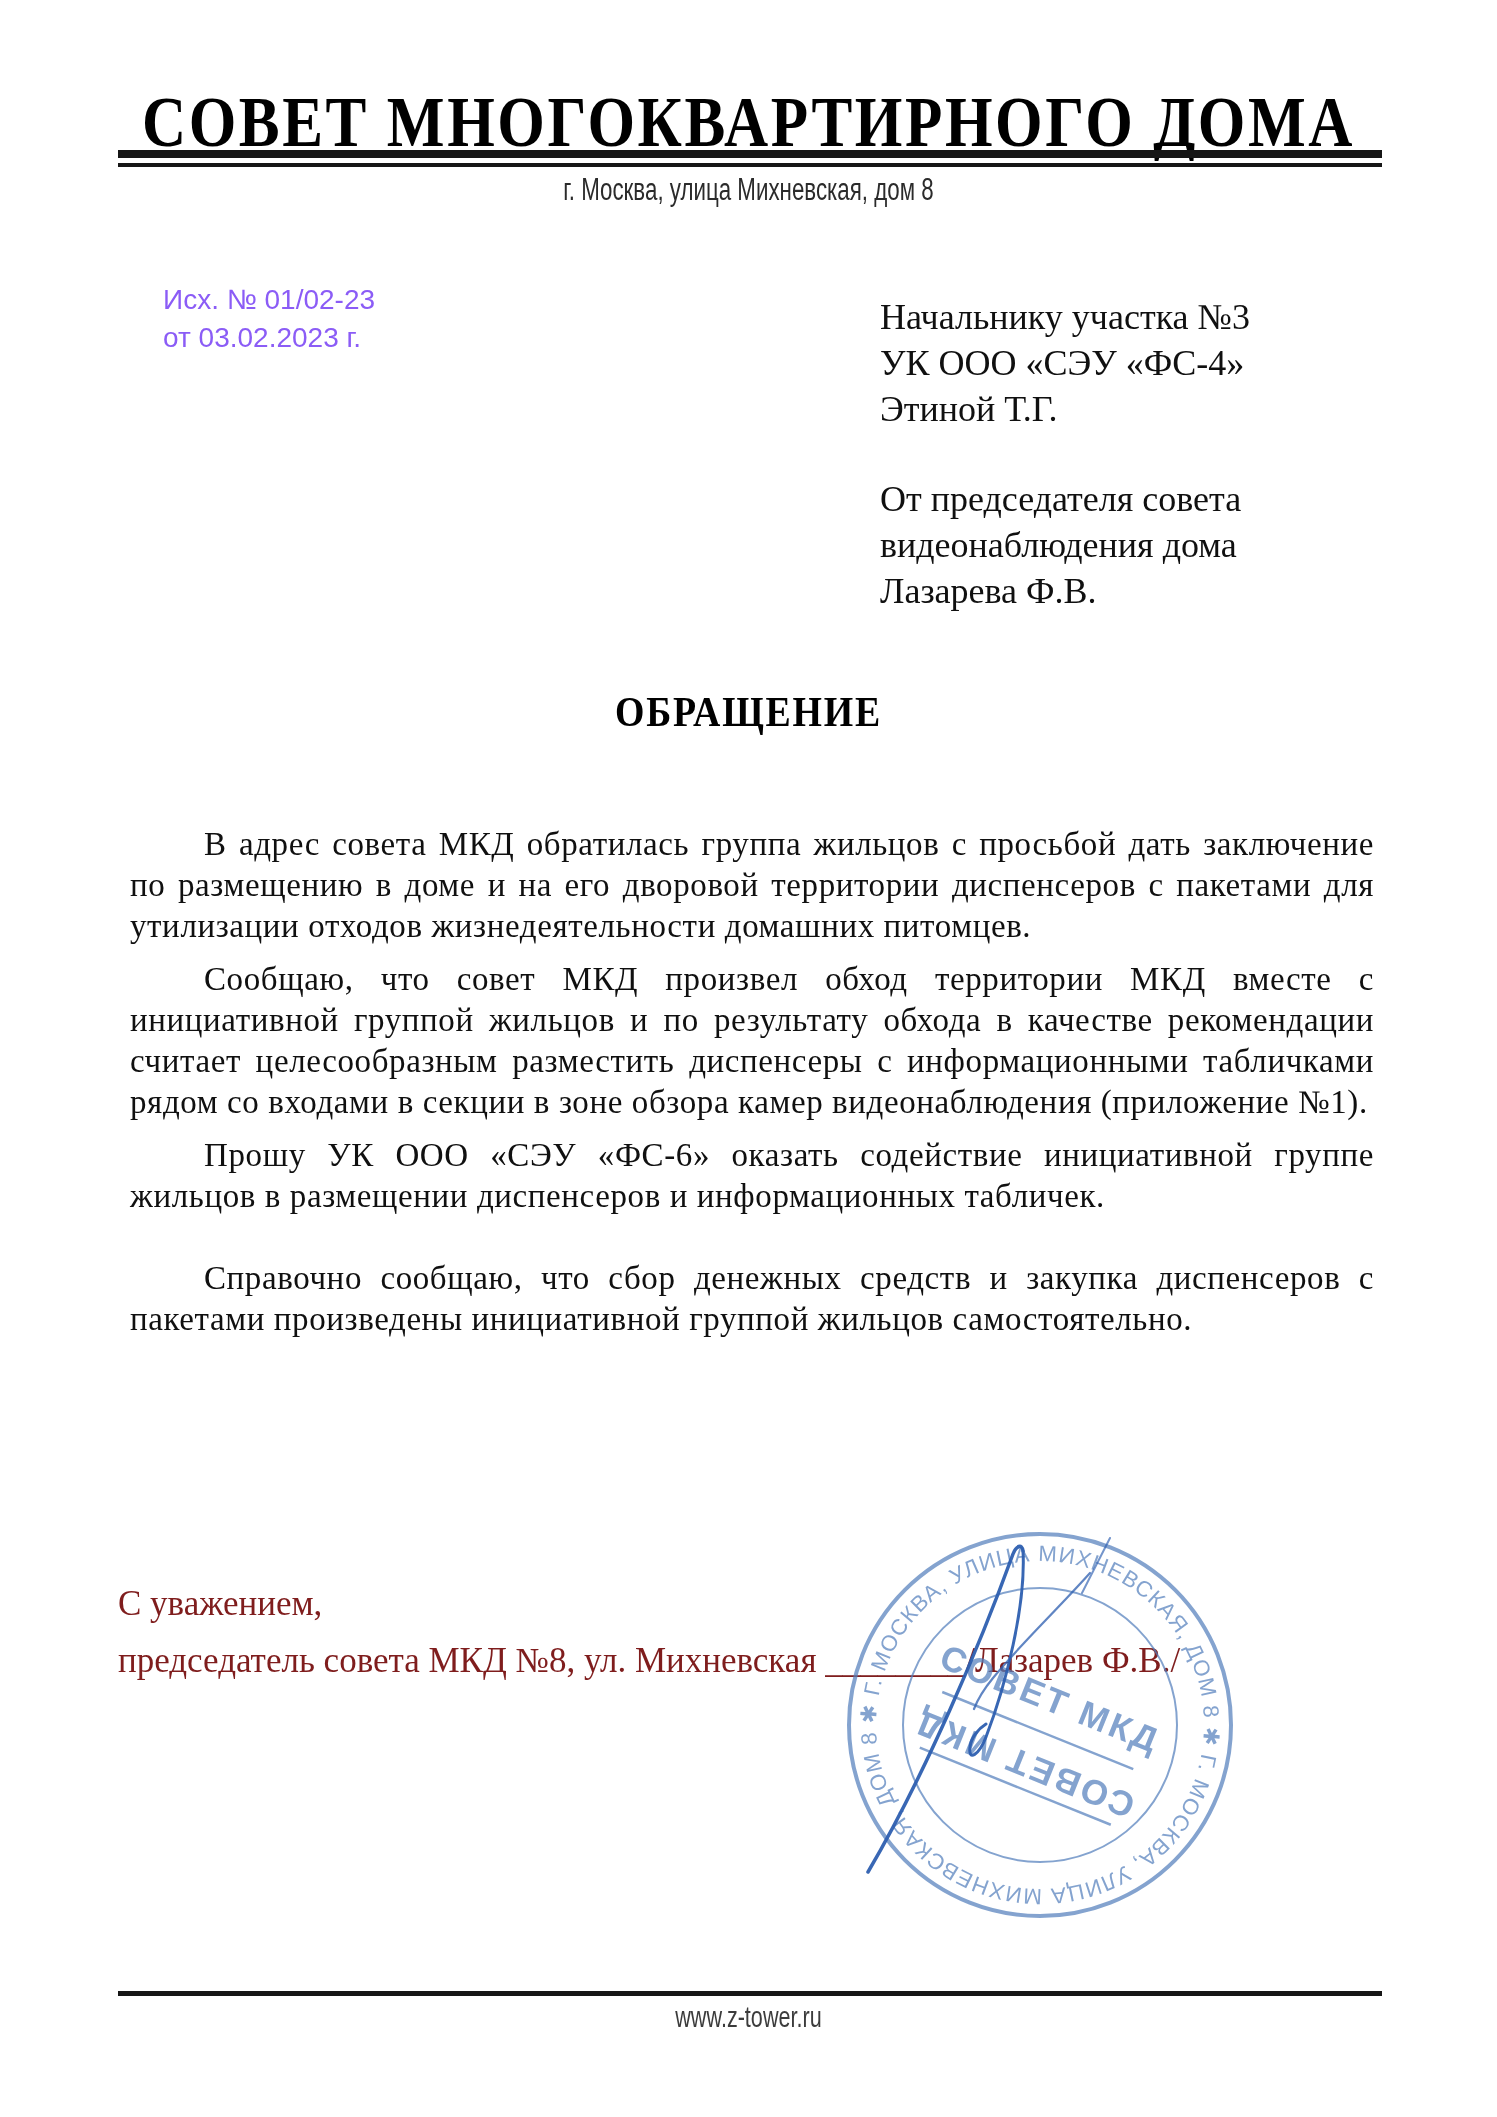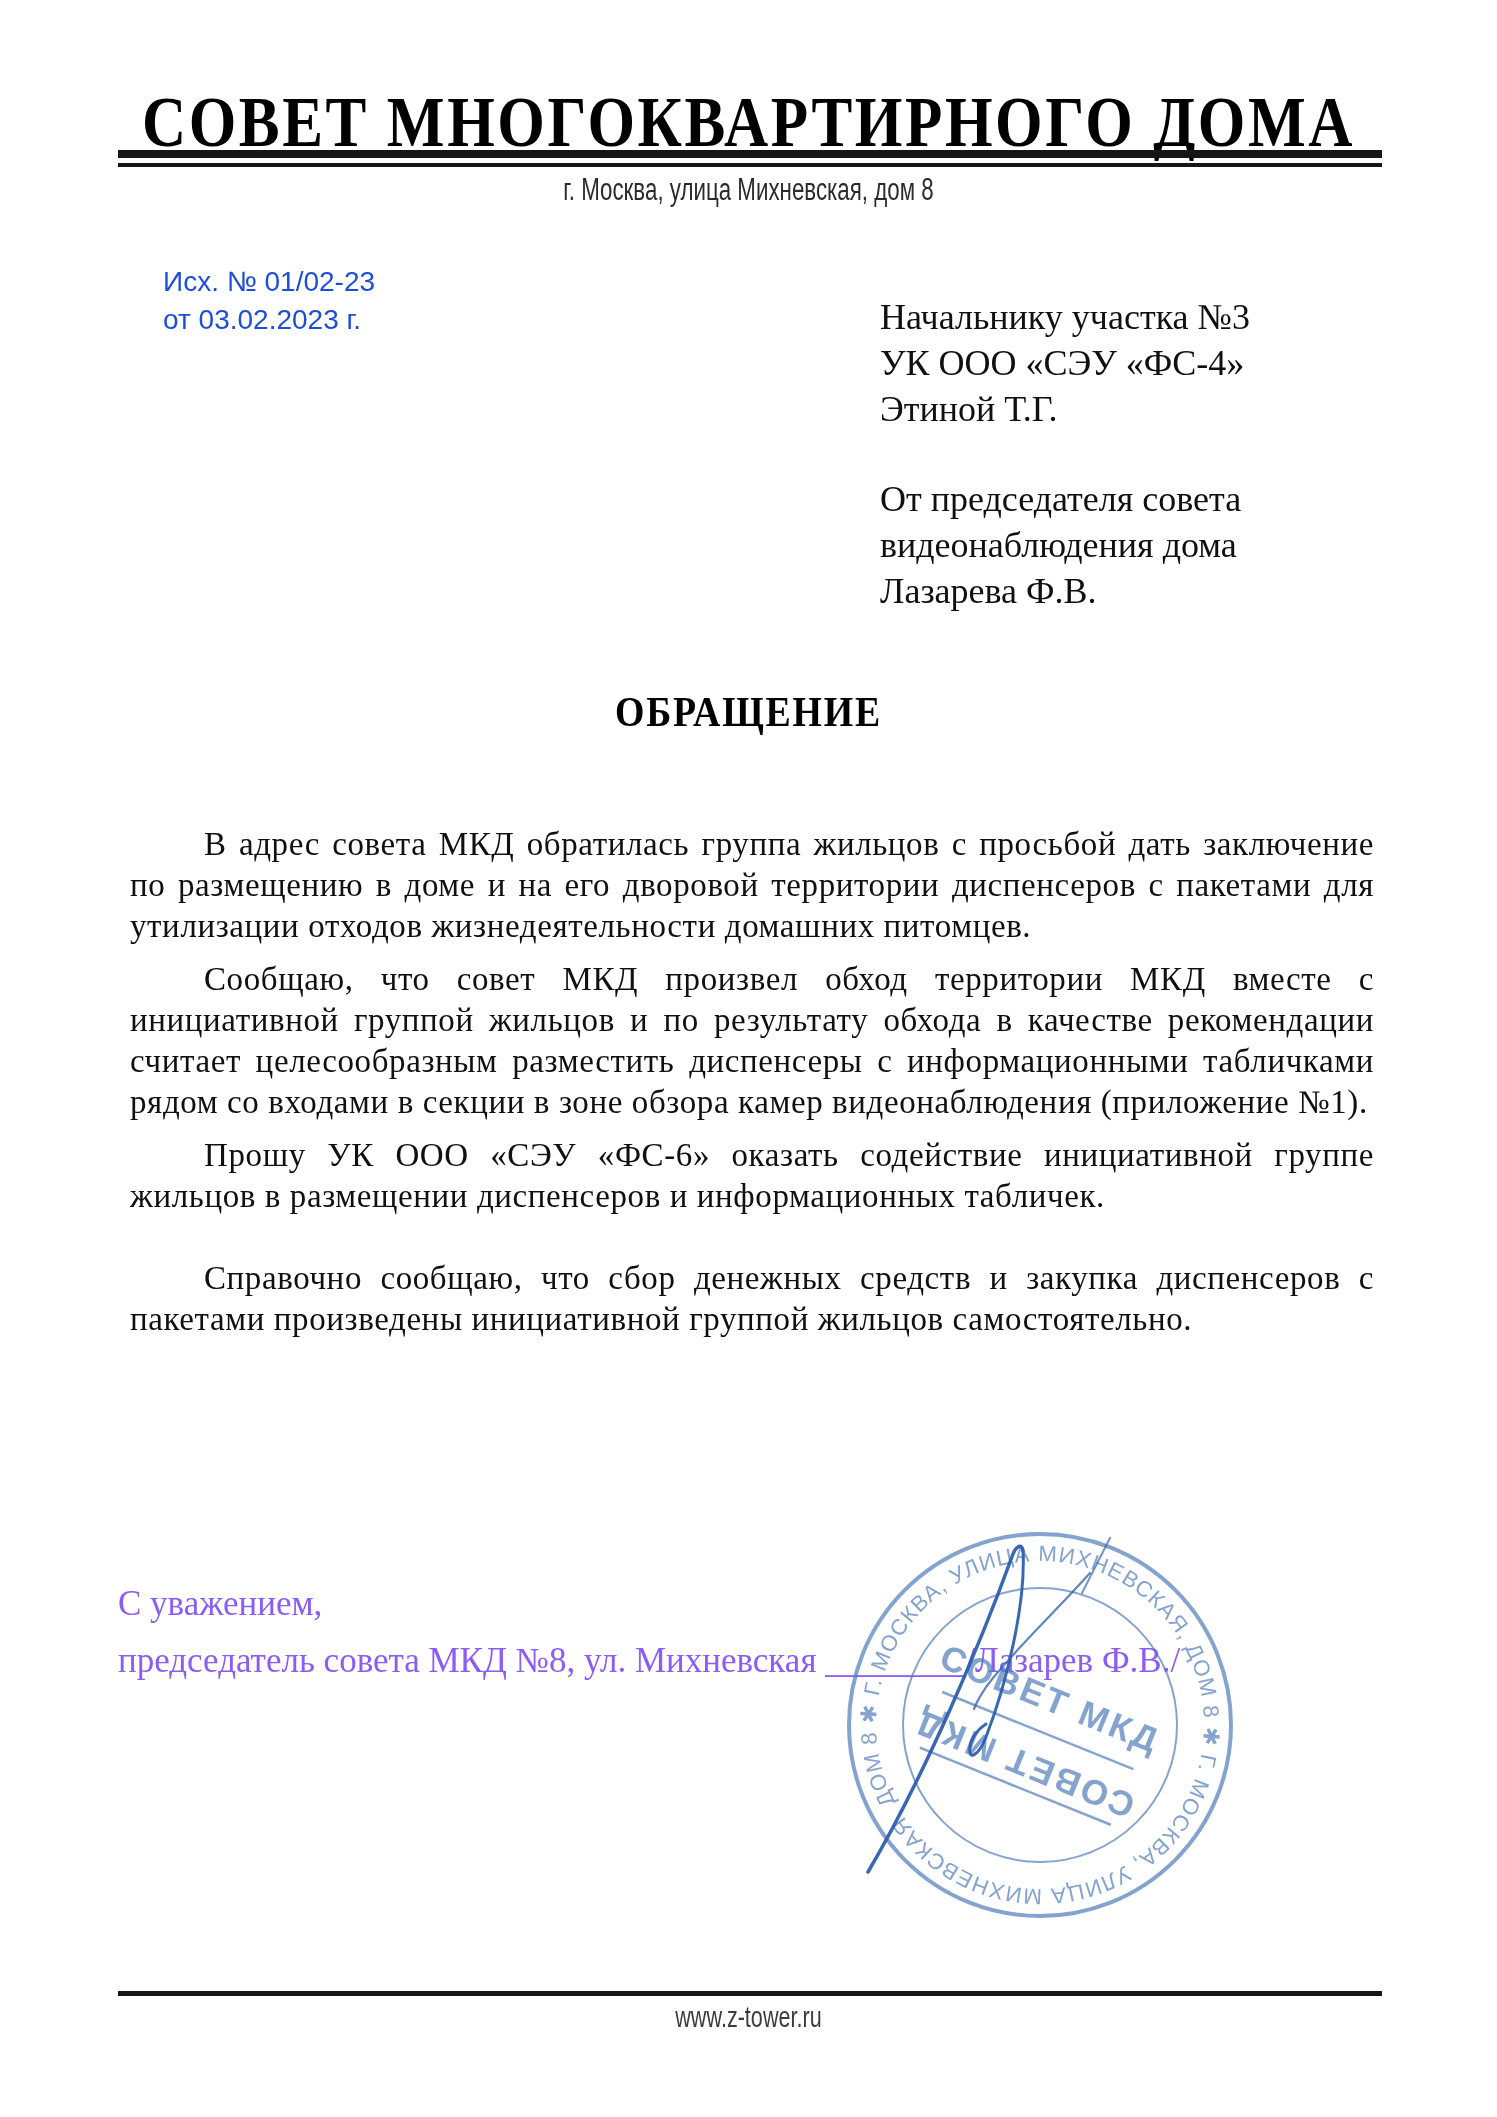--- a/index.html
+++ b/index.html
@@ -45,25 +45,25 @@
     font-size: 31px;
     color: #2b2b2b;
     transform: scaleX(0.72);
     transform-origin: center;
     white-space: nowrap;
   }
 
   
   .ref-block {
     position: absolute;
-    left: 163px; top: 263px;
+    left: 163px; top: 281px;
     font-family: "Liberation Sans", sans-serif;
     font-size: 28px;
     line-height: 38px;
-    color: #1d4ed8;
+    color: #8b5cf6;
   }
   .ref-block .group2 { margin-top: 33px; }
   .ref-line { white-space: nowrap; }
 
   
   .addr-block {
     position: absolute;
     left: 880px; top: 294px;
     font-family: "Liberation Serif", serif;
     font-size: 36px;
@@ -101,21 +101,21 @@
   .body-text p { margin: 12px; text-indent: 74px; }
   .body-text p.spaced { margin-top: 41px; }
 
   
   .closing {
     position: absolute;
     left: 118px; top: 1583px; width: 1290px;
     font-family: "Liberation Serif", serif;
     font-size: 35px;
     line-height: 42px;
-    color: #8b5cf6;
+    color: #7f1d1d;
   }
   .closing .sig-line { margin-top: 15px; white-space: nowrap; }
 
   
   .stamp-svg {
     position: absolute;
     left: 790px; top: 1475px;
     width: 500px; height: 500px;
   }
   .ring-text {

